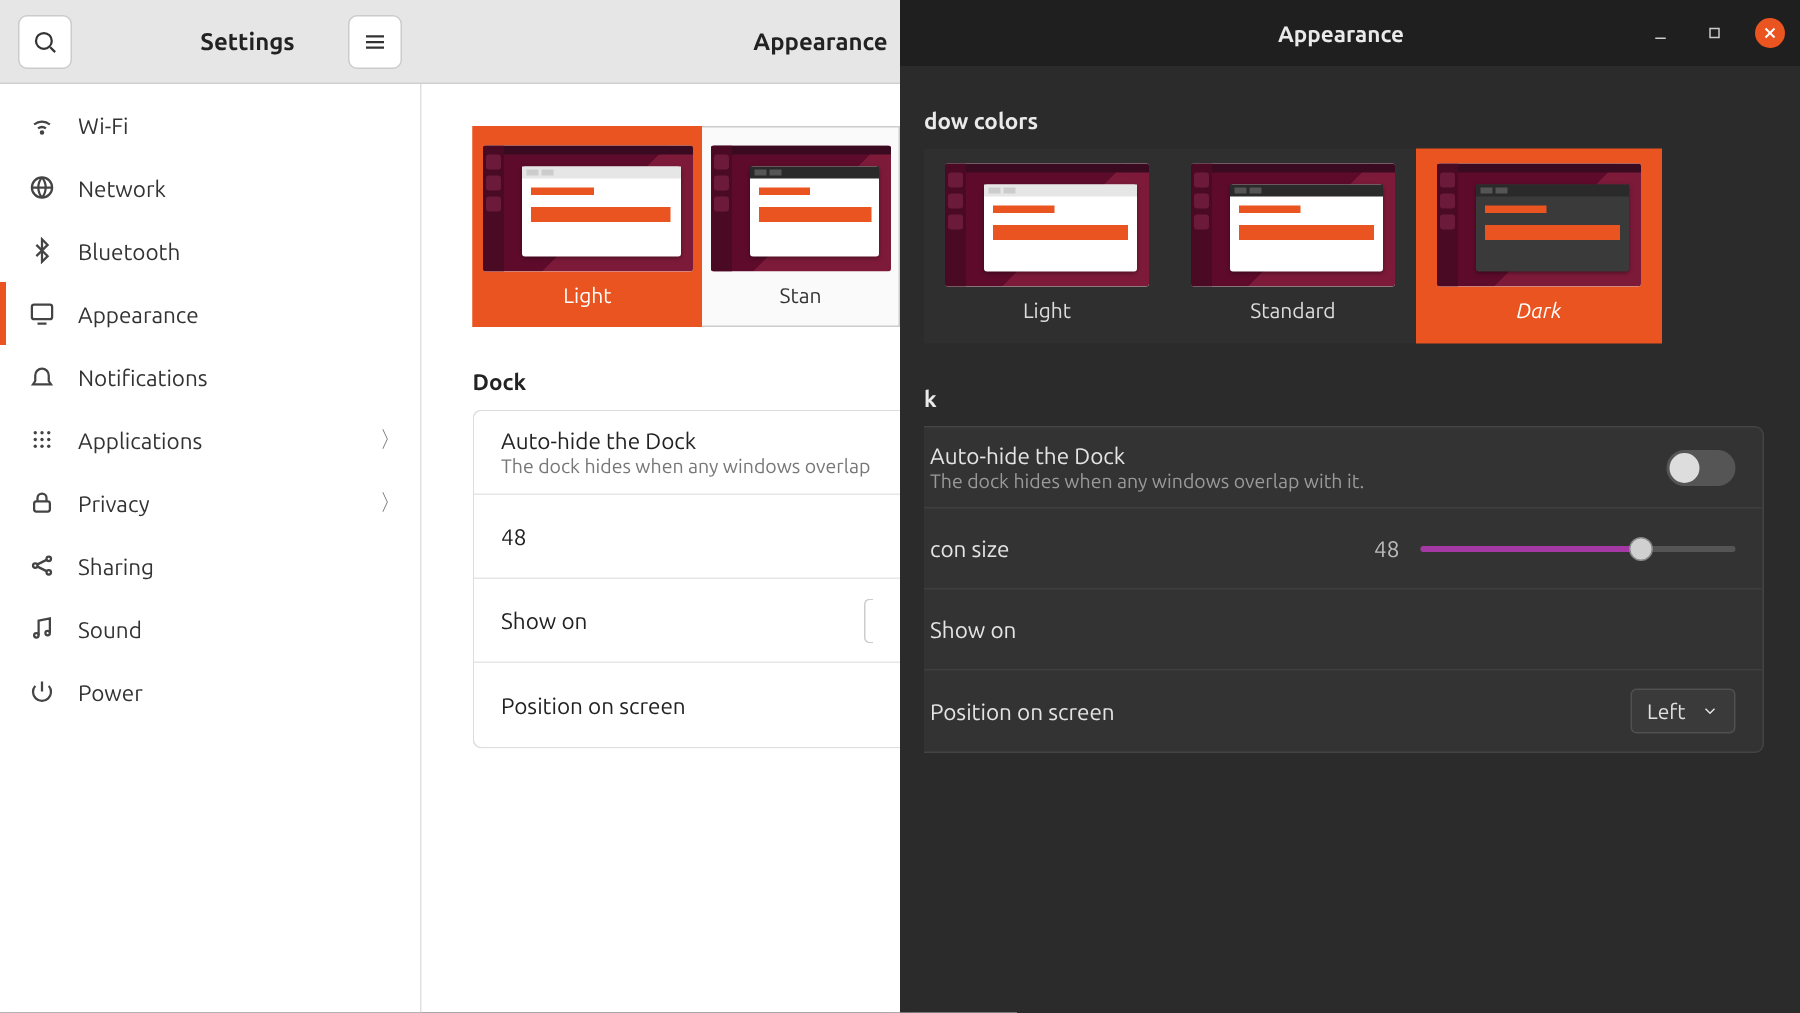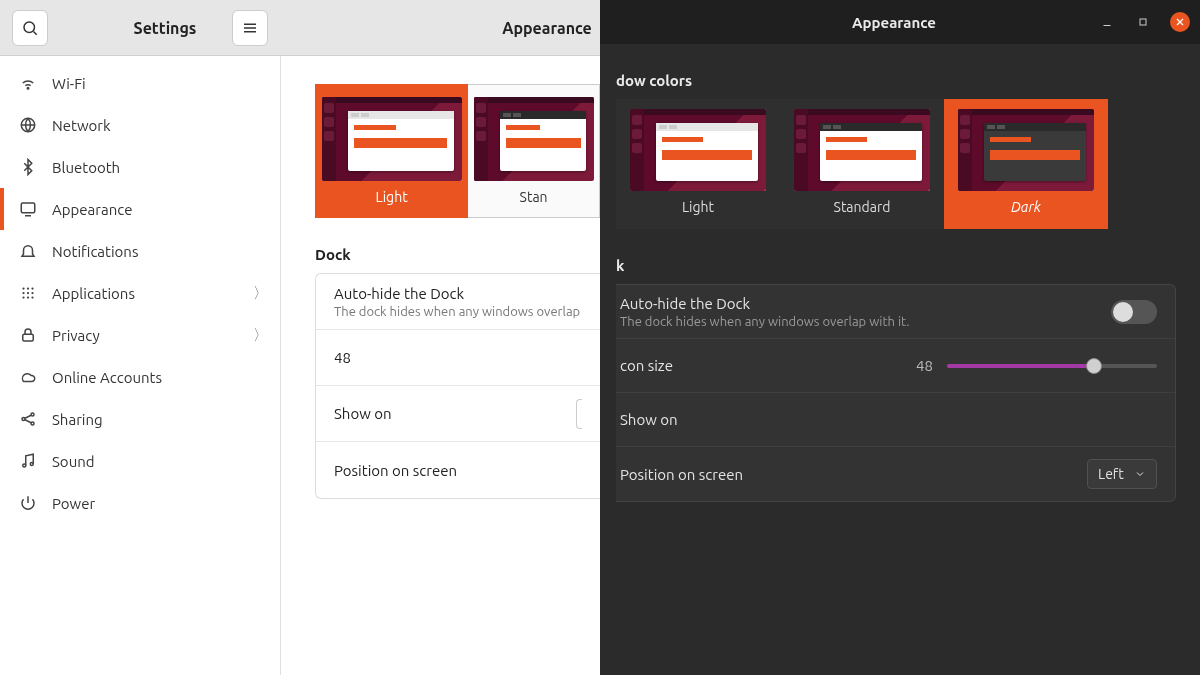--- a/index.html
+++ b/index.html
@@ -228,28 +228,20 @@
               <rect x="5" y="11" width="14" height="9" rx="2"></rect>
               <path d="M8 11V8a4 4 0 1 1 8 0v3"></path>
             </svg>
           </span>
         <span class="nav-label">Privacy</span>
         <span class="chev">〉</span>
       </div>
       <div class="l-navitem">
         <span class="nav-icon">
             <svg class="ico" viewBox="0 0 24 24" fill="none" stroke="currentColor" stroke-width="2">
-              <path d="M17 18a4 4 0 1 0-.8-7.93A6 6 0 1 0 6 18z"></path>
-            </svg>
-          </span>
-        <span class="nav-label">Online Accounts</span>
-      </div>
-      <div class="l-navitem">
-        <span class="nav-icon">
-            <svg class="ico" viewBox="0 0 24 24" fill="none" stroke="currentColor" stroke-width="2">
               <circle cx="6" cy="12" r="2"></circle>
               <circle cx="18" cy="6" r="2"></circle>
               <circle cx="18" cy="18" r="2"></circle>
               <line x1="8" y1="11" x2="16" y2="7"></line>
               <line x1="8" y1="13" x2="16" y2="17"></line>
             </svg>
           </span>
         <span class="nav-label">Sharing</span>
       </div>
       <div class="l-navitem">

